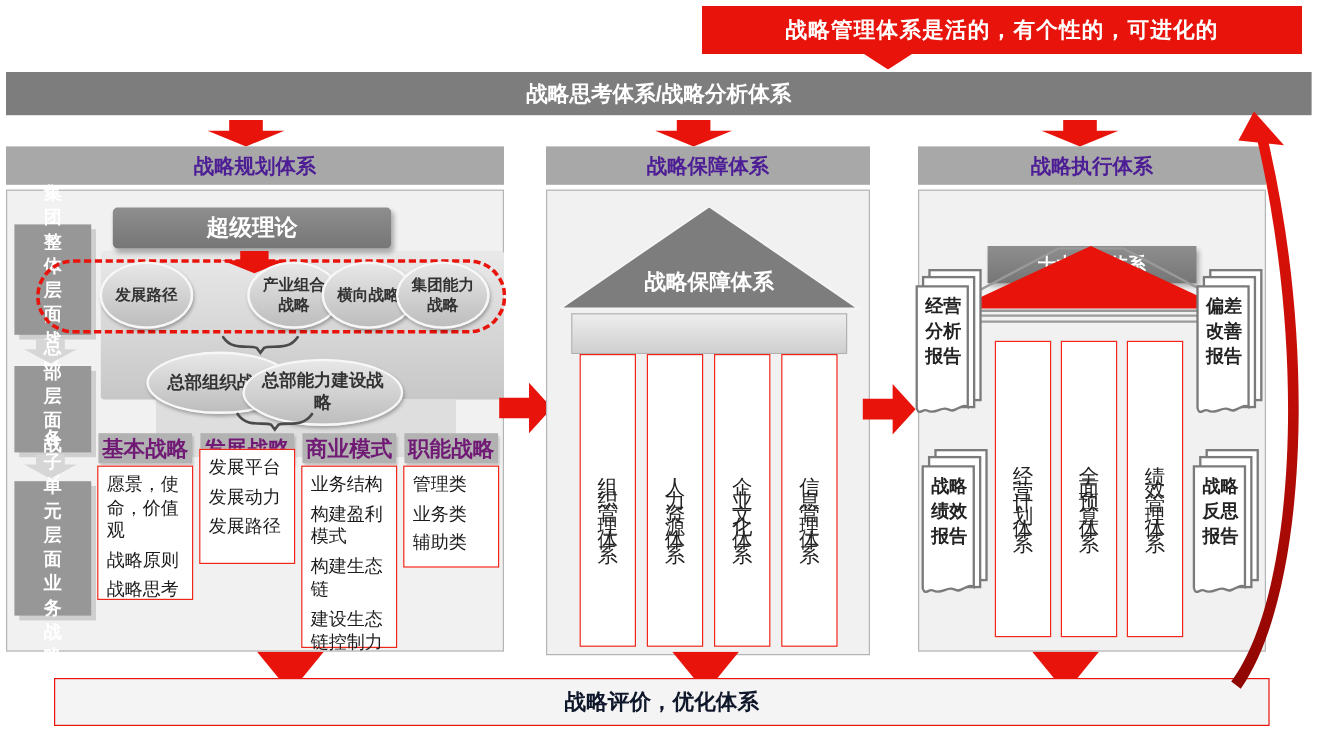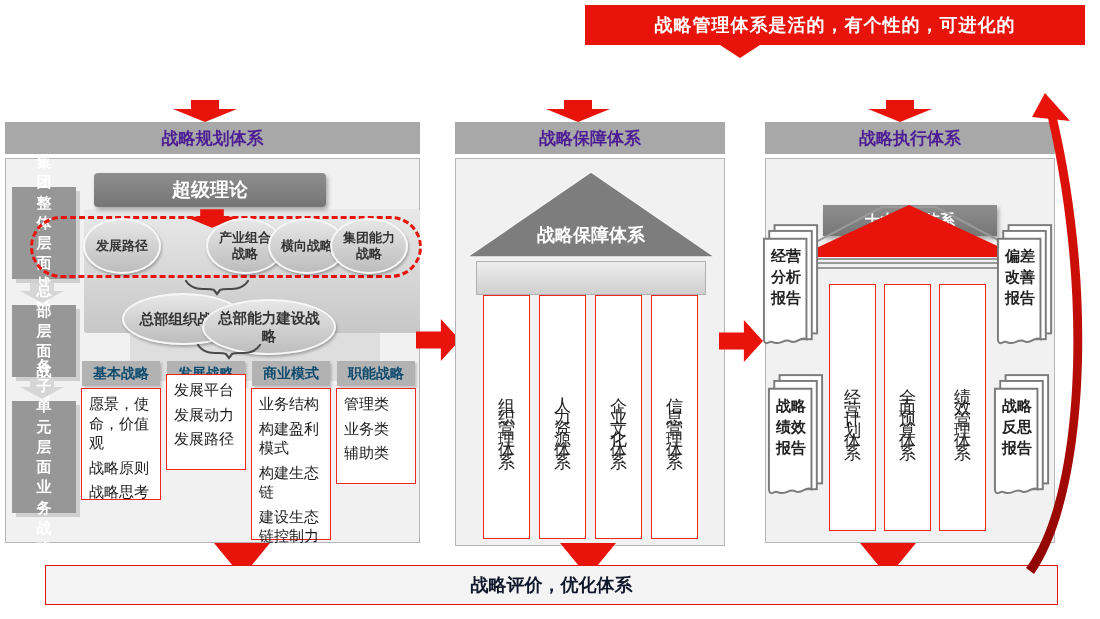--- a/index.html
+++ b/index.html
@@ -15,21 +15,21 @@
   .topbar{background:var(--gray-dark);color:#fff;font-size:18px;font-weight:bold;display:flex;align-items:center;justify-content:center;}
   .colhead{background:var(--gray-header);color:#4c1d95;font-size:17px;font-weight:bold;display:flex;align-items:center;justify-content:center;}
   .panel{background:var(--panel-bg);border:1.5px solid var(--panel-border);}
   .sidebox{background:var(--gray-side);color:#fff;font-weight:bold;font-size:15px;line-height:1.35;text-align:right;word-break:break-all;padding:6px 32px;box-shadow:4px 4px 0 rgba(0,0,0,.14);display:flex;align-items:center;justify-content:center;}
   .darkbox{background:linear-gradient(180deg,#8e8e8e,#767676);color:#fff;font-size:19px;font-weight:bold;display:flex;align-items:center;justify-content:center;border-radius:4px;box-shadow:2px 3px 4px rgba(0,0,0,.3);}
   .backdrop1{background:linear-gradient(180deg,#e9e9e9,#c7c7c7);border-radius:3px;}
   .backdrop2{background:#dfdede;}
   .dashedring{border:3px dashed var(--accent);border-radius:32px;}
   .ellipse{border-radius:50%;background:linear-gradient(180deg,#e7e7e7,#bdbdbd);border:2px solid #f7f7f7;box-shadow:1px 2px 3px rgba(0,0,0,.28);color:#333;font-weight:bold;font-size:13px;line-height:1.25;display:flex;align-items:center;justify-content:center;text-align:center;word-break:break-all;padding:2px 8px;}
   .ellipse.hq{font-size:14.5px;}
-  .chip{background:var(--gray-chip);color:#0c4a6e;font-size:14px;font-weight:bold;display:flex;align-items:center;justify-content:center;box-shadow:2px 2px 2px rgba(0,0,0,.18);}
+  .chip{background:var(--gray-chip);color:#701a75;font-size:18px;font-weight:bold;display:flex;align-items:center;justify-content:center;box-shadow:2px 2px 2px rgba(0,0,0,.18);}
   .itembox{background:#fff;border:1.5px solid var(--box-border-red);color:#1c1c1c;font-size:15px;line-height:1.3;padding:5px 7px;}
   .itembox .it{margin-bottom:5px;word-break:break-all;}
   .pillar{background:#fff;border:1.5px solid var(--box-border-red);display:flex;align-items:center;justify-content:center;}
   .pillar span{writing-mode:vertical-rl;text-orientation:upright;font-size:17px;color:#222;letter-spacing:11px;}
   .entab{background:linear-gradient(180deg,#ededed,#cfcfcf);border:1px solid #b0b0b0;}
   .rooflabel{color:#fff;font-size:18px;font-weight:bold;text-align:center;}
   .bottombox{background:#f5f4f4;border:1.5px solid var(--accent);color:#0f172a;font-size:18px;font-weight:bold;display:flex;align-items:center;justify-content:center;}
   .tri-down{background:var(--accent);clip-path:polygon(0 0,100% 0,50% 100%);}
   .red-fill{fill:var(--accent);}
   .chev-fill{fill:#d6d6d6;}
@@ -41,20 +41,21 @@
   svg{display:block;overflow:visible;}
 </style>
 </head>
 <body>
 
 <div class="stage">
 
   <div class="abs banner" style="left:585px;top:5px;width:500px;height:40px;">战略管理体系是活的，有个性的，可进化的</div>
   <div class="abs banner-notch" style="left:720px;top:45px;width:40px;height:13px;"></div>
 
+  <div class="abs topbar" style="left:5px;top:60px;width:1088px;height:36px;">战略思考体系/战略分析体系</div>
 
   <svg class="abs" style="left:173px;top:100px;" width="64" height="22" viewBox="0 0 64 22">
       <polygon class="red-fill" points="18,0 46,0 46,9 64,9 32,22 0,9 18,9"></polygon>
     </svg>
   <svg class="abs" style="left:546px;top:100px;" width="64" height="22" viewBox="0 0 64 22">
       <polygon class="red-fill" points="18,0 46,0 46,9 64,9 32,22 0,9 18,9"></polygon>
     </svg>
   <svg class="abs" style="left:868px;top:100px;" width="64" height="22" viewBox="0 0 64 22">
       <polygon class="red-fill" points="18,0 46,0 46,9 64,9 32,22 0,9 18,9"></polygon>
     </svg>
@@ -114,21 +115,21 @@
       <div class="it">发展平台</div>
       <div class="it">发展动力</div>
       <div class="it">发展路径</div>
     </div>
     <div class="abs itembox" style="left:245px;top:229px;width:80px;height:152px;">
       <div class="it">业务结构</div>
       <div class="it">构建盈利模式</div>
       <div class="it">构建生态链</div>
       <div class="it">建设生态链控制力</div>
     </div>
-    <div class="abs itembox" style="left:330px;top:229px;width:80px;height:96px;">
+    <div class="abs itembox" style="left:330px;top:229px;width:80px;height:85px;">
       <div class="it">管理类</div>
       <div class="it">业务类</div>
       <div class="it">辅助类</div>
     </div>
   </div>
 
   <svg class="abs" style="left:416px;top:317px;" width="44" height="46" viewBox="0 0 46 46">
       <polygon class="red-fill" points="0,14 26,14 26,1 46,23 26,45 26,32 0,32"></polygon>
     </svg>
 

